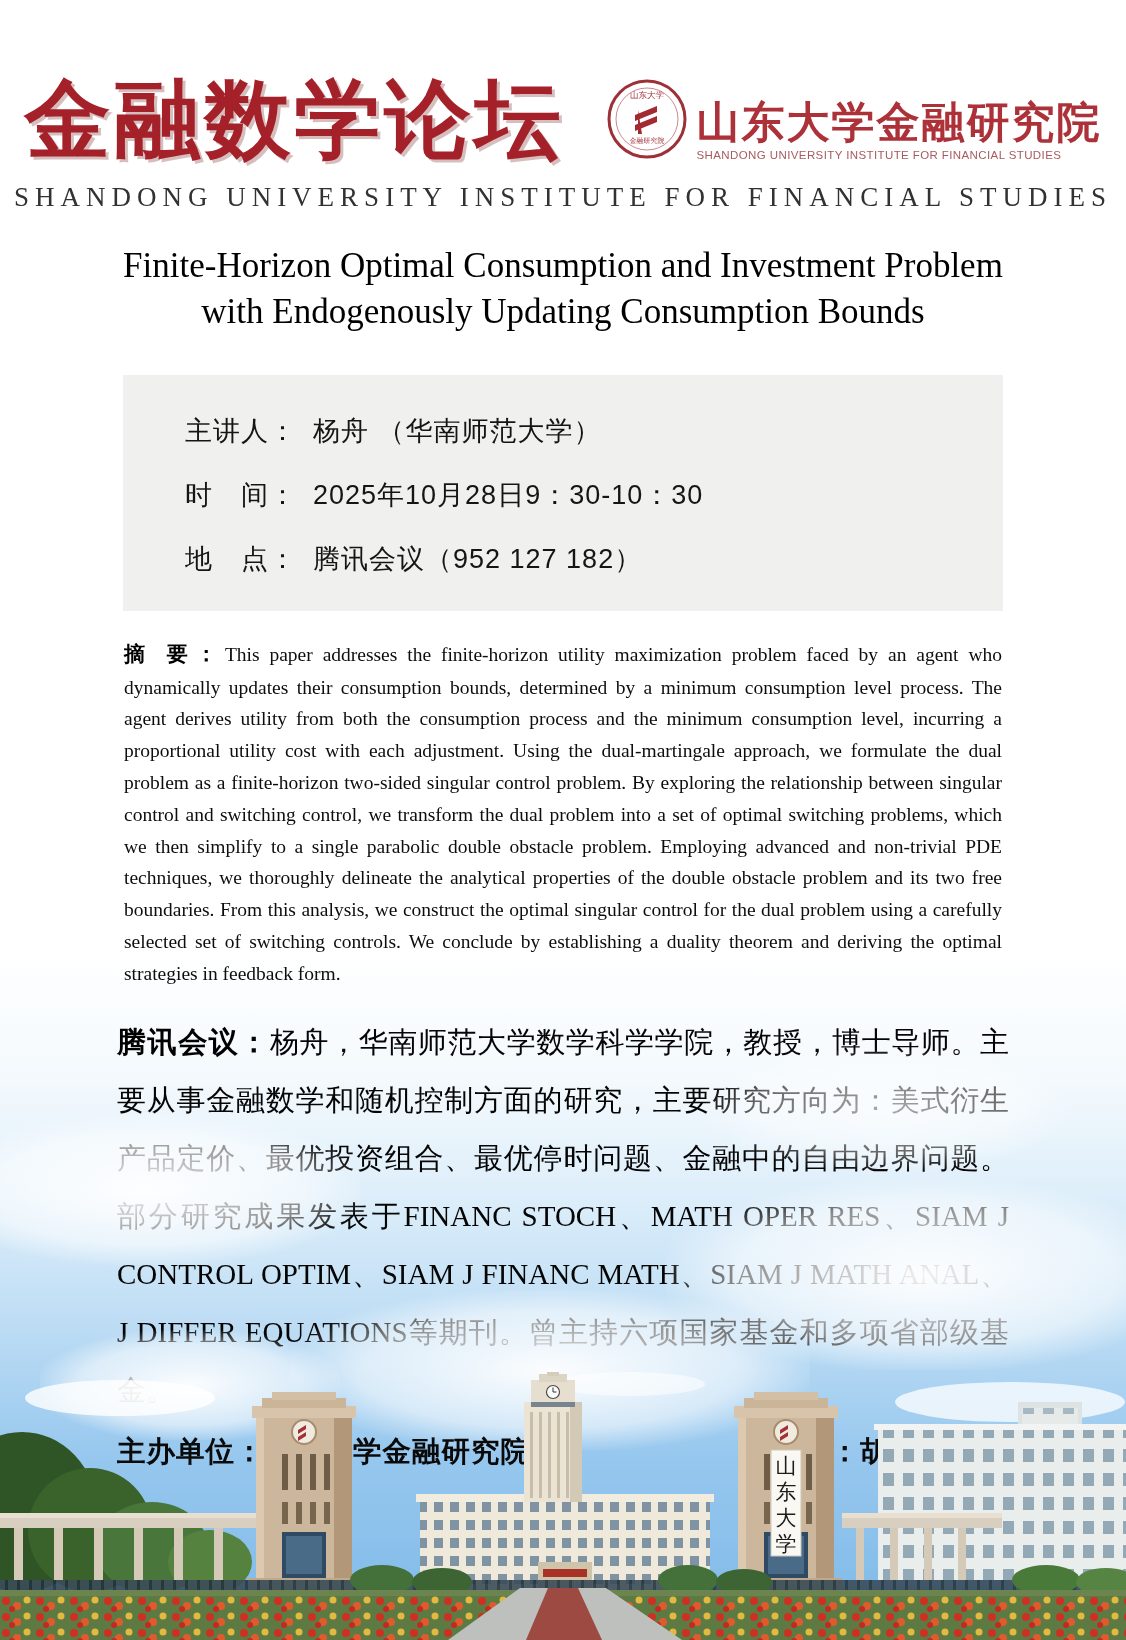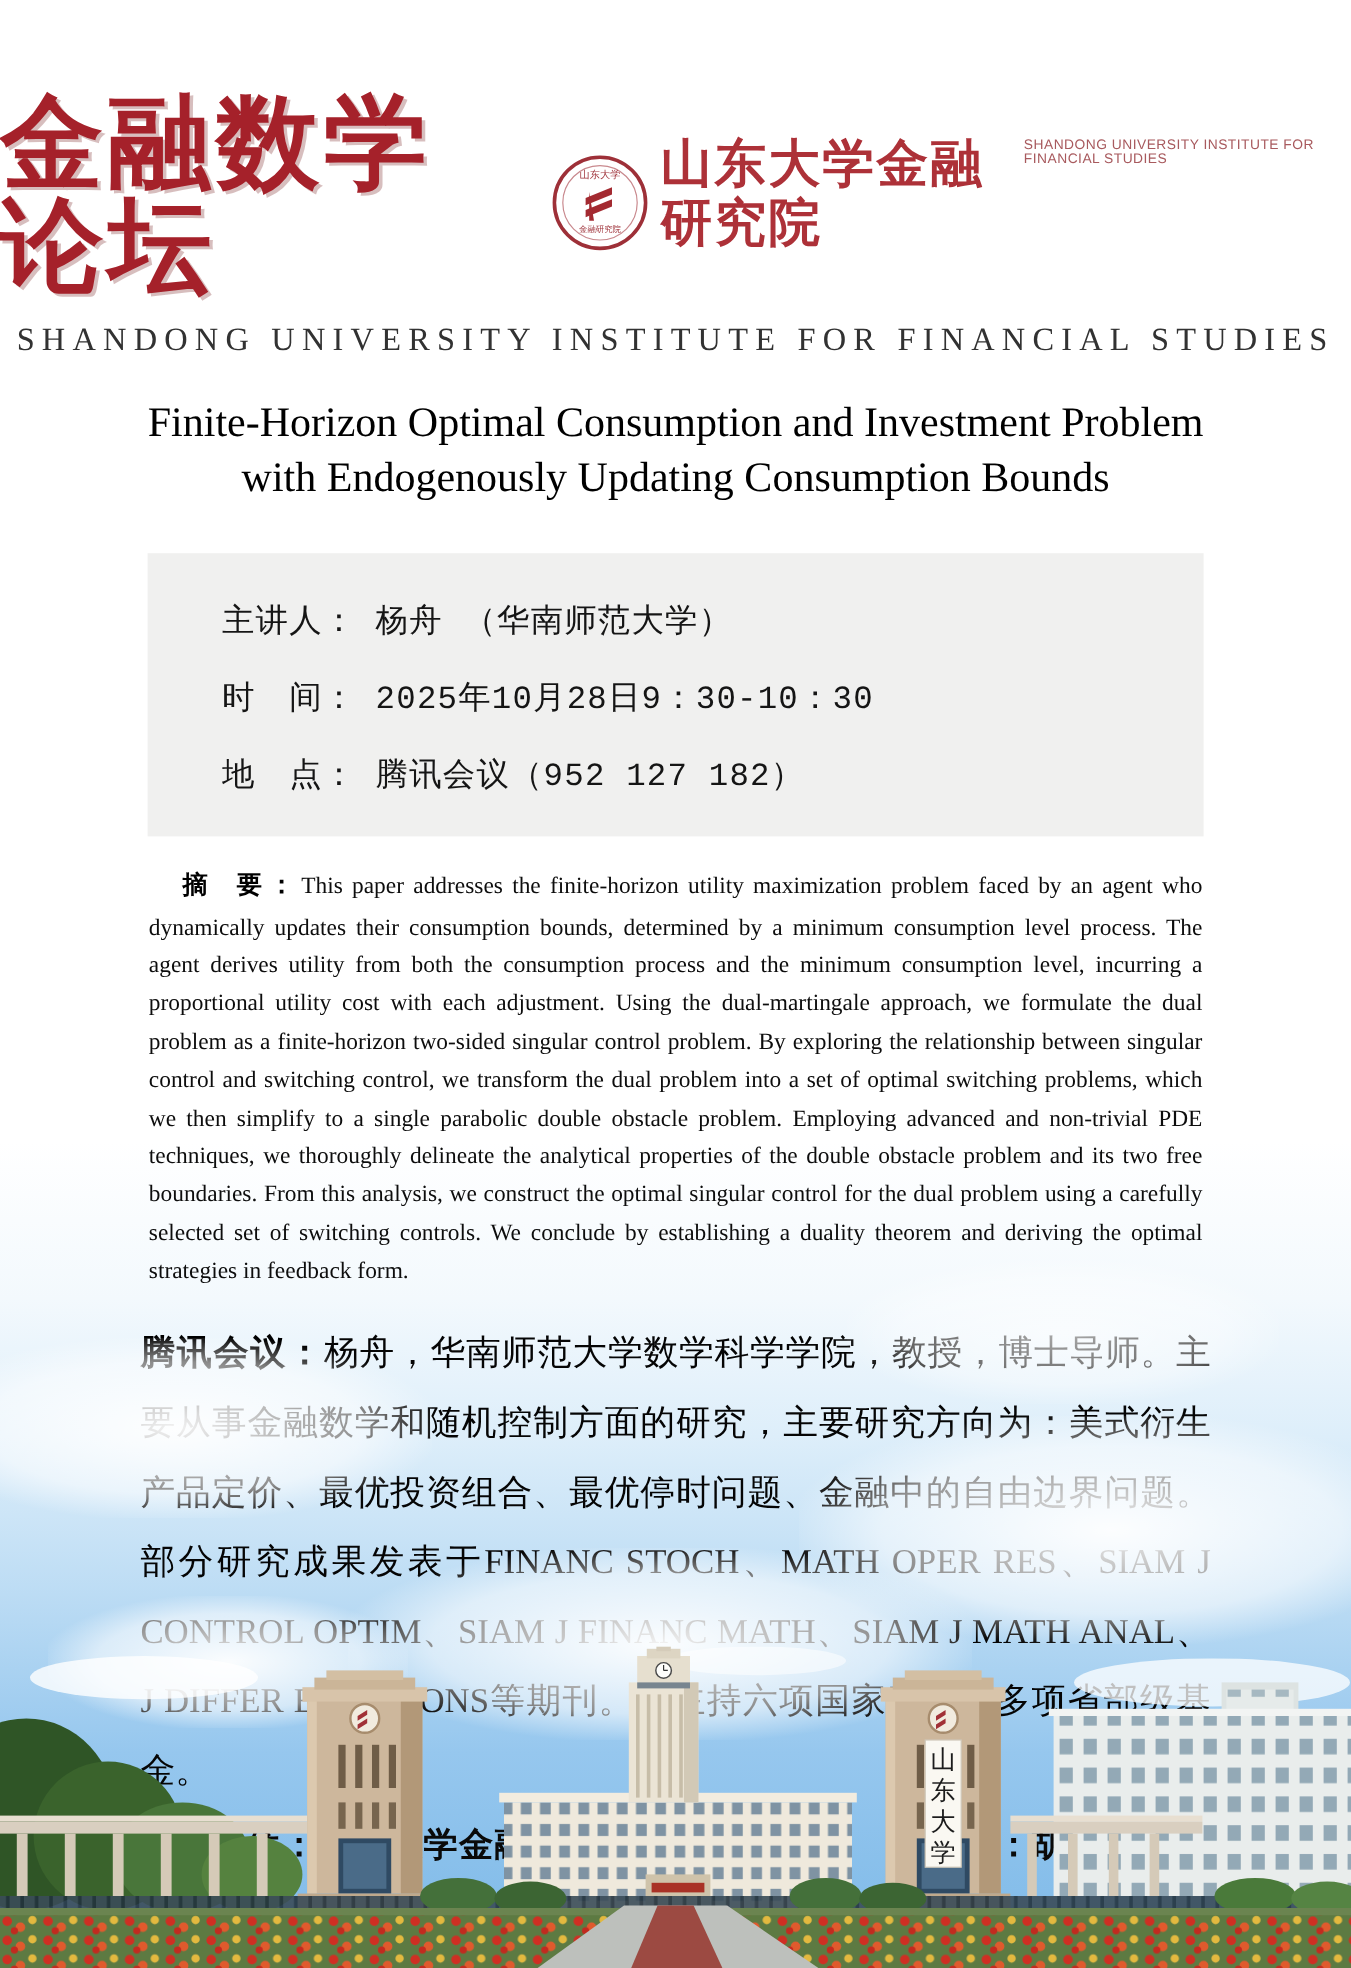--- a/index.html
+++ b/index.html
@@ -18,48 +18,48 @@
 
   header { position:relative; padding-top:76px; }
   .logo-row { display:flex; justify-content:center; align-items:center; gap:40px; }
   .forum-logo {
     font-size:86px; font-weight:900; letter-spacing:4px; color:#a5212a; line-height:1;
     text-shadow:3px 3px 0 rgba(110,20,20,.28);
     font-family:"Liberation Sans", sans-serif;
   }
   .inst-logo { display:flex; align-items:flex-end; gap:8px; }
   .seal { width:84px; height:84px; flex:0 0 auto; }
-  .inst-text { display:flex; }
+  .inst-text { display:flex; flex-direction:column; }
   .inst-cn { font-size:43px; font-weight:700; color:#ad3138; letter-spacing:2px; line-height:1.15; }
   .inst-en-small { font-size:11.5px; color:#a85a5e; letter-spacing:.4px; margin-top:2px; }
 
   .inst-en-big {
     margin-top:20px; text-align:center; font-family:"Liberation Serif", serif;
     font-size:27px; letter-spacing:6px; color:#323232; font-weight:400;
   }
   .title {
     margin:30px 60px 0; text-align:center; font-family:"Liberation Serif", serif;
     font-size:35px; font-weight:400; color:#000; line-height:1.32;
   }
 
   .info-box {
     width:876px; margin:40px auto 0; background:#f0f0ef;
     padding:38px 0 34px 62px; box-sizing:border-box; width:880px;
   }
-  .info-row { font-size:27px; color:#151515; font-weight:500; letter-spacing:1px;font-family:Liberation Mono, monospace; }
+  .info-row { font-size:27px; color:#151515; font-weight:500; letter-spacing:1px; }
   .info-row + .info-row { margin-top:28px; }
   .info-label { display:inline-block; min-width:128px; }
 
   .abstract {
     width:878px; margin:26px auto 0; font-family:"Liberation Serif", serif;
     font-size:19.5px; line-height:1.63; text-align:justify; color:#0d0d0d;
   }
   .abstract .label {
-    font-family:Liberation Mono, monospace; font-weight:800; font-size:21px;
-    letter-spacing:3px; color:#000;margin-left:28px;
+    font-family:Liberation Sans, sans-serif; font-weight:800; font-size:21px;
+    letter-spacing:3px; color:#000;
   }
 
   .bio {
     width:892px; margin:24px auto 0; font-family:"Liberation Serif", serif;
     font-size:29px; line-height:2.0; text-align:justify; color:#050505;
   }
   .bio .label { font-family:"Liberation Sans", sans-serif; font-weight:800; color:#000; letter-spacing:1px; }
 
   .footer-row {
     position:relative; width:892px; margin:14px auto 0; display:flex; align-items:baseline;

